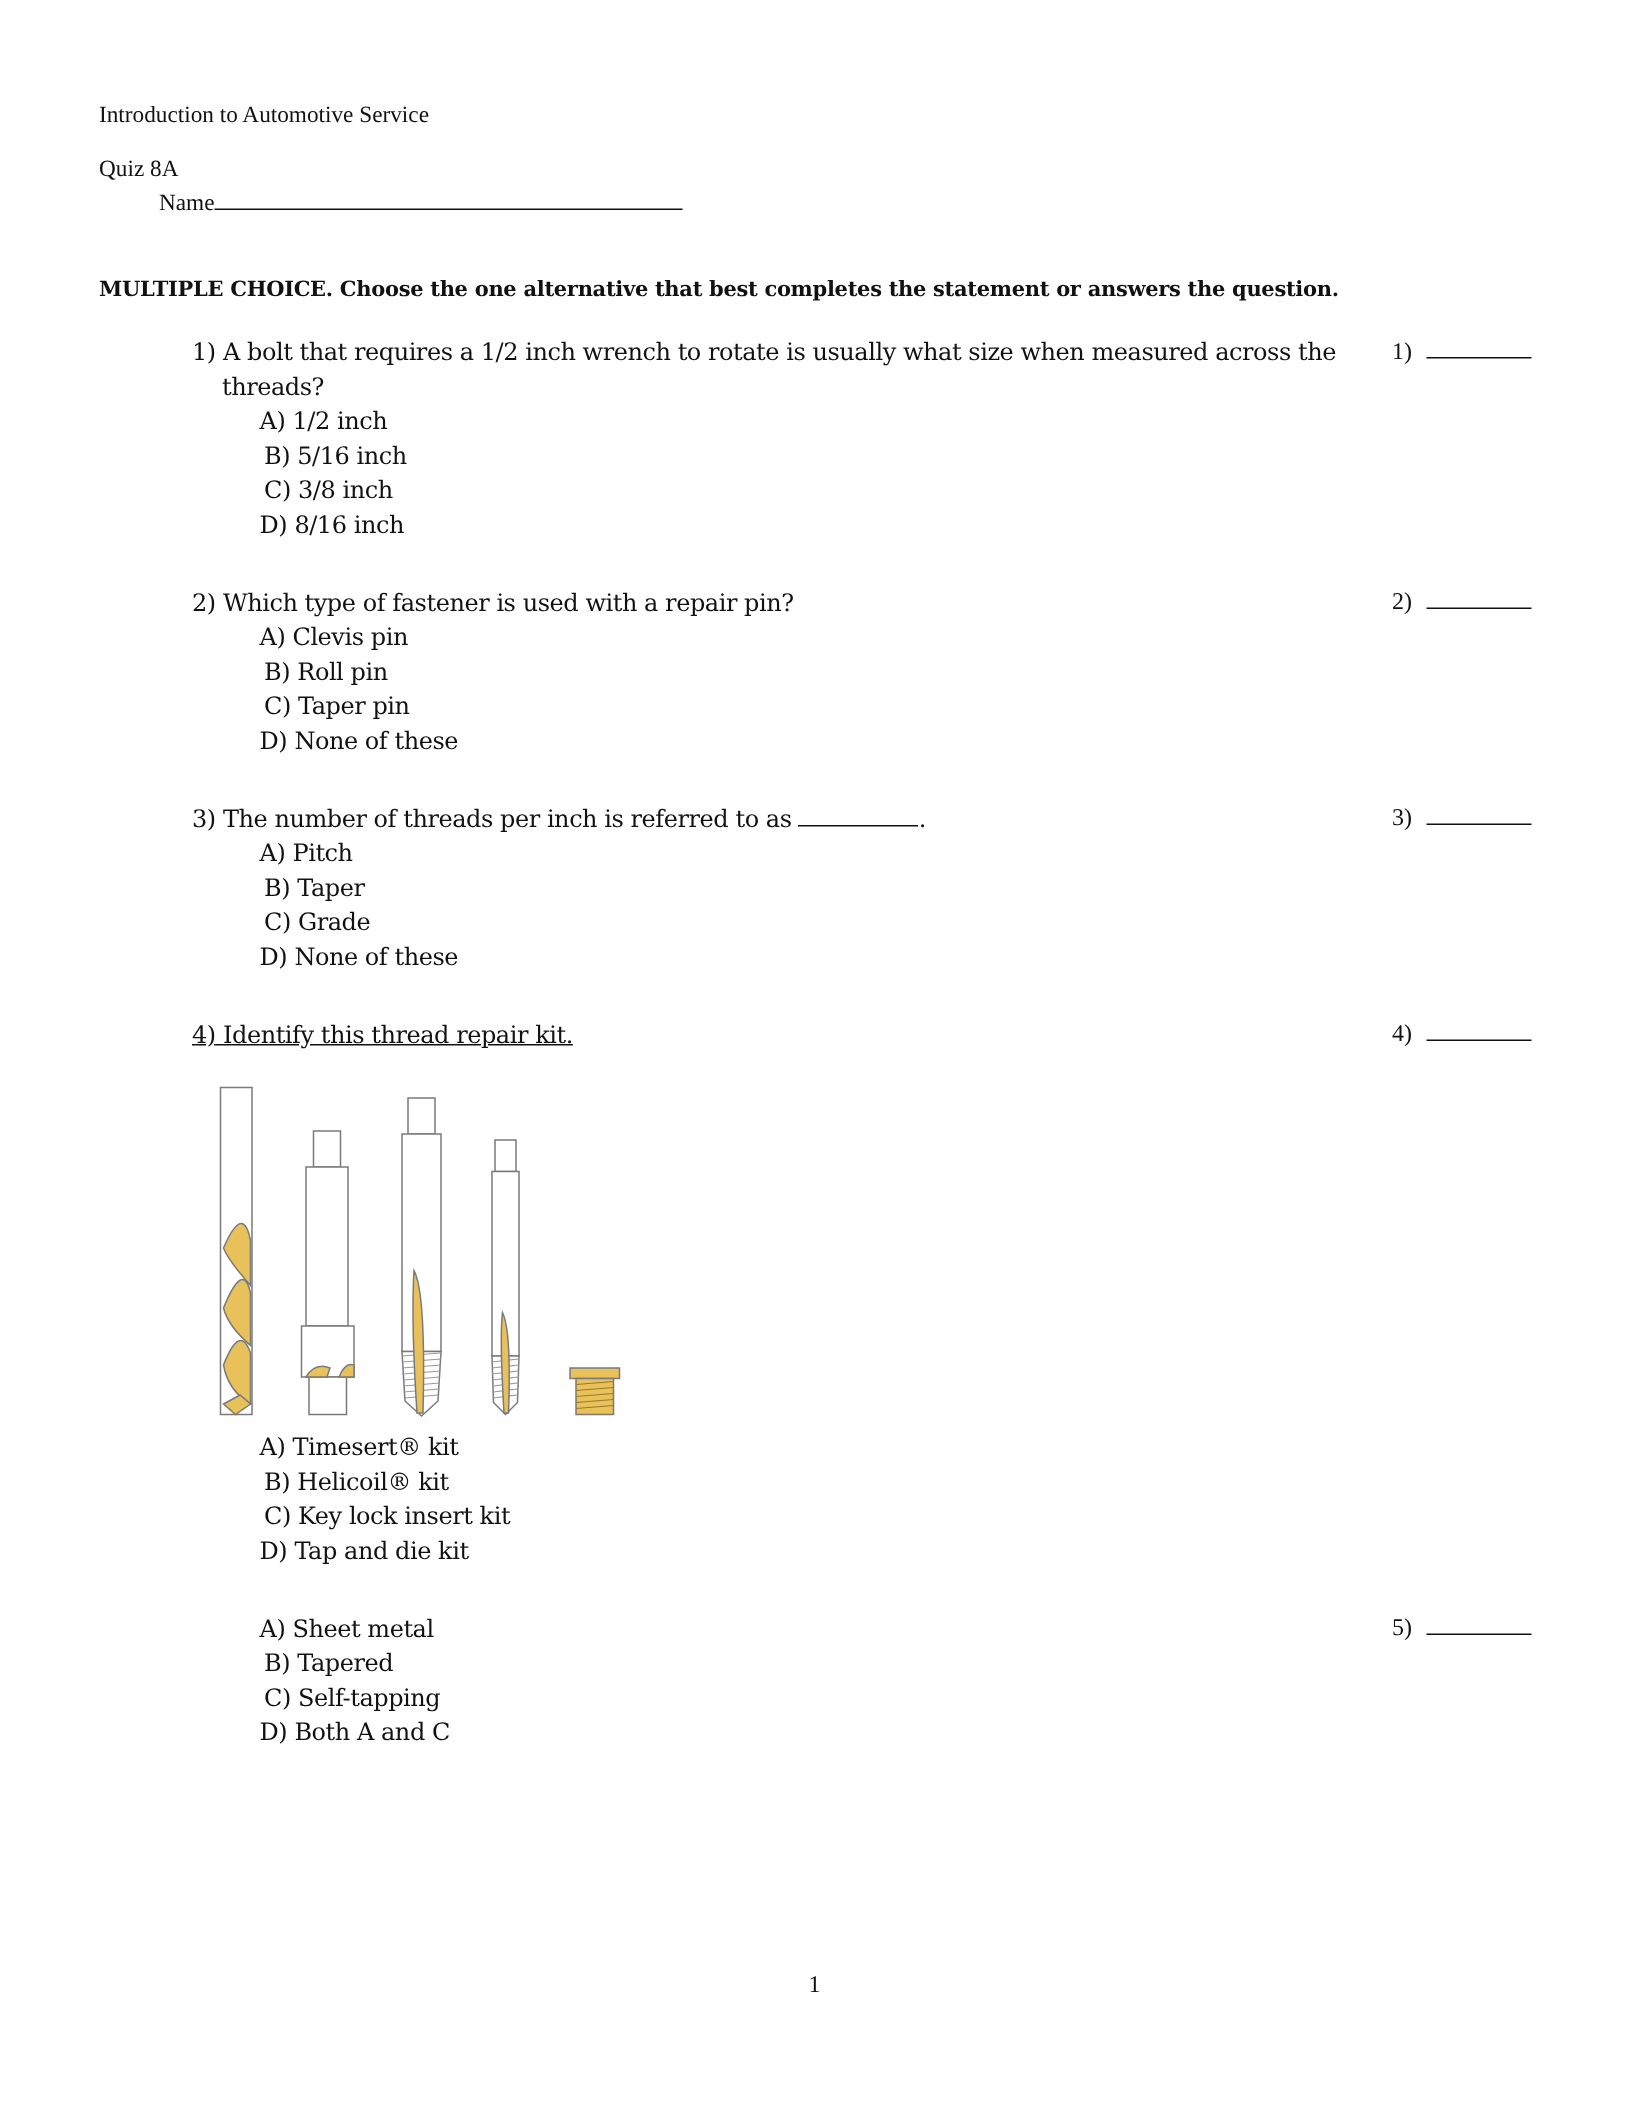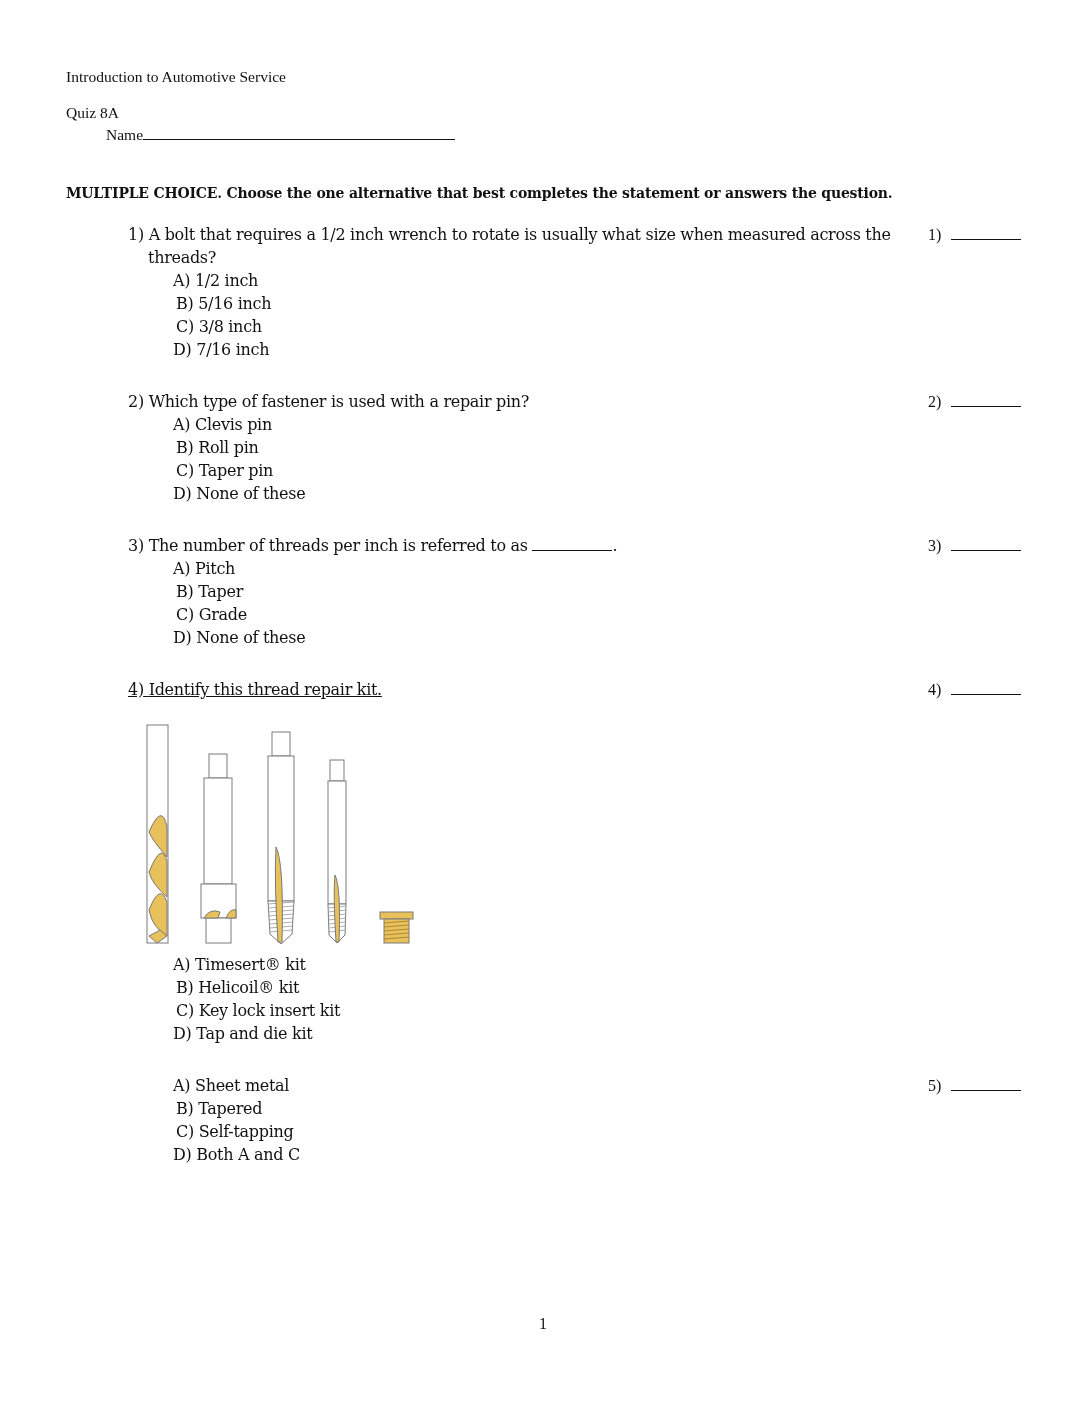--- a/index.html
+++ b/index.html
@@ -30,21 +30,21 @@
 </div>
 
 <div class="abs instr pal">MULTIPLE CHOICE.  Choose the one alternative that best completes the statement or answers the question.</div>
 
 <div class="abs q pal" style="top:223px;">
   <div><span>1)</span> <span>A bolt that requires a 1/2 inch wrench to rotate is usually what size when measured across the</span></div>
   <div class="cont">threads?</div>
   <span class="opt a">A) 1/2 inch</span>
   <span class="opt b">B) 5/16 inch</span>
   <span class="opt c">C) 3/8 inch</span>
-  <span class="opt d">D) 7/16 inch</span>
+  <span class="opt d">D) 8/16 inch</span>
 </div>
 <div class="abs ans serif" style="top:223px;">
   <span>1)</span><span class="line"></span>
 </div>
 
 <div class="abs q pal" style="top:390px;">
   <div><span>2)</span> <span>Which type of fastener is used with a repair pin?</span></div>
   <span class="opt a">A) Clevis pin</span>
   <span class="opt b">B) Roll pin</span>
   <span class="opt c">C) Taper pin</span>

